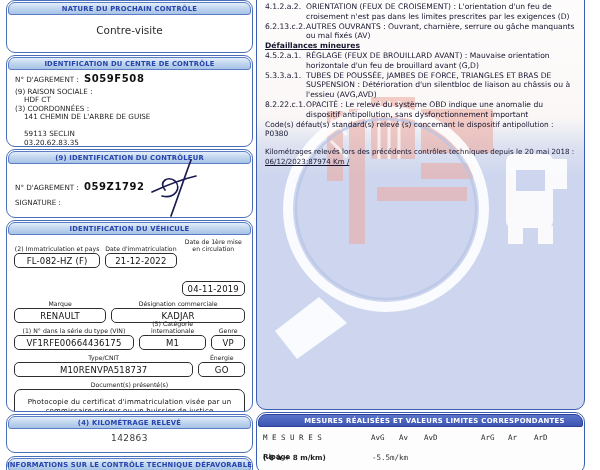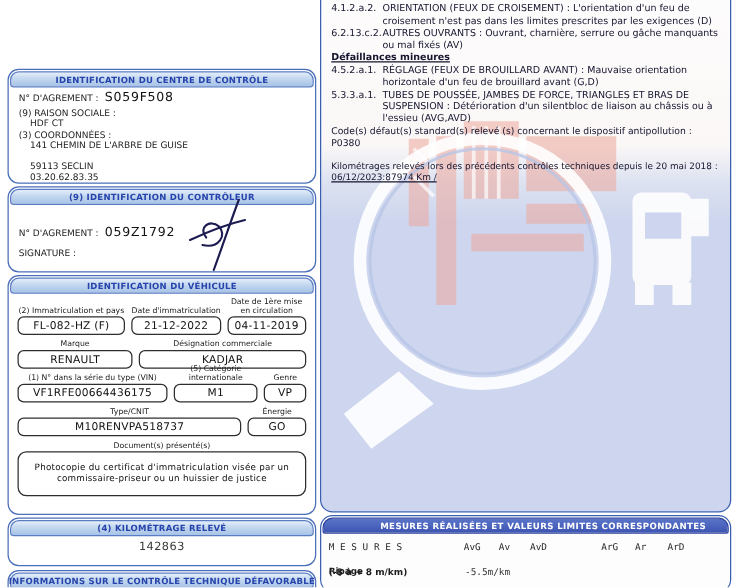--- a/index.html
+++ b/index.html
@@ -11,21 +11,21 @@
   .sec { position:absolute; left:6px; width:247px; background:#fff;
          border:1.6px solid #4a6fb8; border-radius:9px; overflow:hidden; }
   .sec-header { margin:1px; height:13px; background:linear-gradient(180deg,#e3eefa 0%,#c3d7ef 45%,#a7c3e6 100%);
          border:1px solid #5a7cc4; border-radius:7px 7px 3px 3px; color:#2644ab; font-weight:bold;
          font-size:6.8px; letter-spacing:.2px; display:flex; align-items:center; justify-content:center;
          white-space:nowrap; }
   .nature-value { margin-top:9px; text-align:center; font-size:10.5px; color:#2b2b2b; }
 
   .centre-body { padding:4px 8px 0 8px; font-size:7.2px; color:#1c1c1c; line-height:8.6px; }
   .agr-line { display:flex; align-items:baseline; margin-bottom:3px; }
-  .agr-value { font-size:10px; font-weight:normal; color:#111; margin-left:5px; letter-spacing:.6px; }
+  .agr-value { font-size:10px; font-weight:bold; color:#111; margin-left:5px; letter-spacing:.6px; }
   .indent { padding-left:9px; } .gap-md { height:8px; }
 
   .ctrl-body { padding:16px 8px 0 8px; font-size:7.2px; color:#1c1c1c; }
   .ctrl-body .agr-line { margin-bottom:6px; }
   .signature-svg { position:absolute; left:128px; top:8px; }
 
   .vrow { display:flex; gap:5px; padding:0 7px; margin-top:4px; }
   .vfield { display:flex; flex-direction:column; align-items:center; }
   .vlabel { font-size:6.2px; color:#222; line-height:6.8px; text-align:center;
             display:flex; align-items:flex-end; justify-content:center; height:8px; }
@@ -65,20 +65,24 @@
           font-weight:bold; font-size:7px; color:#1d1d1d; }
   .col-avg{left:114px;} .col-av{left:142px;} .col-avd{left:167px;}
   .col-arg{left:224px;} .col-ar{left:251px;} .col-ard{left:277px;}
   .mes-label{left:6px;} .ripage-value{left:115px; color:#333;}
 </style>
 </head>
 <body>
 
 <div class="page">
 
+  <div class="sec" style="top:0; height:53px;">
+    <div class="sec-header">NATURE DU PROCHAIN CONTRÔLE</div>
+    <div class="nature-value">Contre-visite</div>
+  </div>
 
   <div class="sec" style="top:55px; height:92px;">
     <div class="sec-header">IDENTIFICATION DU CENTRE DE CONTRÔLE</div>
     <div class="centre-body">
       <div class="agr-line">
         <span>N° D'AGREMENT :</span>
         <span class="agr-value">S059F508</span>
       </div>
       <div>(9) RAISON SOCIALE :</div>
       <div class="indent">HDF CT</div>
@@ -113,21 +117,21 @@
 
     <div class="vrow">
       <div class="vfield" style="width:87px;">
         <div class="vlabel tall">(2) Immatriculation et pays</div>
         <div class="vbox">FL-082-HZ (F)</div>
       </div>
       <div class="vfield" style="width:72px;">
         <div class="vlabel tall">Date d'immatriculation</div>
         <div class="vbox">21-12-2022</div>
       </div>
-      <div class="vfield" style="width:64px;">
+      <div class="vfield" style="width:64px;gap:28px;">
         <div class="vlabel tall">Date de 1ère mise en circulation</div>
         <div class="vbox">04-11-2019</div>
       </div>
     </div>
 
     <div class="vrow">
       <div class="vfield" style="width:93px;">
         <div class="vlabel">Marque</div>
         <div class="vbox">RENAULT</div>
       </div>
@@ -219,20 +223,24 @@
         <span>AUTRES OUVRANTS : Ouvrant, charnière, serrure ou gâche manquants ou mal fixés (AV)</span>
       </div>
       <div class="minor-heading">Défaillances mineures</div>
       <div class="fault">
         <span class="fcode">4.5.2.a.1.</span>
         <span>RÉGLAGE (FEUX DE BROUILLARD AVANT) : Mauvaise orientation horizontale d'un feu de brouillard avant (G,D)</span>
       </div>
       <div class="fault">
         <span class="fcode">5.3.3.a.1.</span>
         <span>TUBES DE POUSSÉE, JAMBES DE FORCE, TRIANGLES ET BRAS DE SUSPENSION : Détérioration d'un silentbloc de liaison au châssis ou à l'essieu (AVG,AVD)</span>
+      </div>
+      <div class="fault">
+        <span class="fcode">8.2.22.c.1.</span>
+        <span>OPACITÉ : Le relevé du système OBD indique une anomalie du dispositif antipollution, sans dysfonctionnement important</span>
       </div>
       <div class="codes-line">Code(s) défaut(s) standard(s) relevé (s) concernant le dispositif antipollution : P0380</div>
       <div class="km-history">Kilométrages relevés lors des précédents contrôles techniques depuis le 20 mai 2018 :</div>
       <div class="km-history" style="margin-top:0;text-decoration:underline;">06/12/2023:87974 Km /</div>
     </div>
   </div>
 
   <div class="mesures-panel">
     <div class="mes-header">MESURES RÉALISÉES ET VALEURS LIMITES CORRESPONDANTES</div>
     <div class="mes-row mes-row1">

